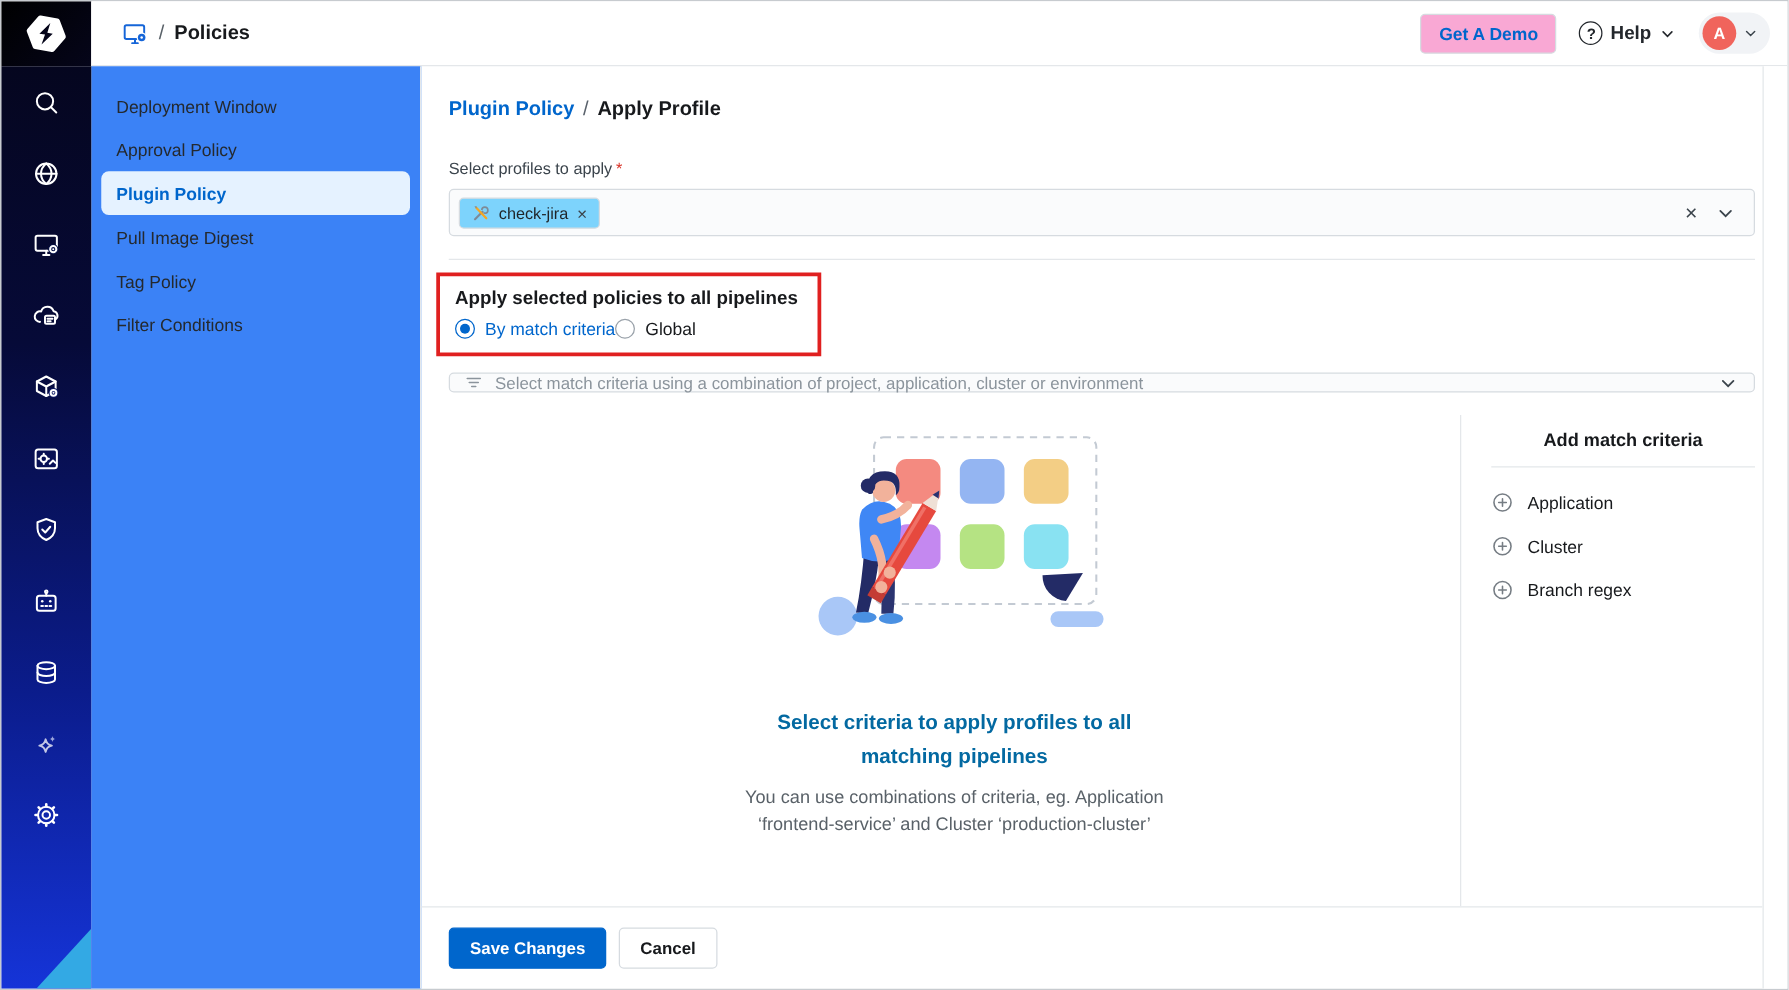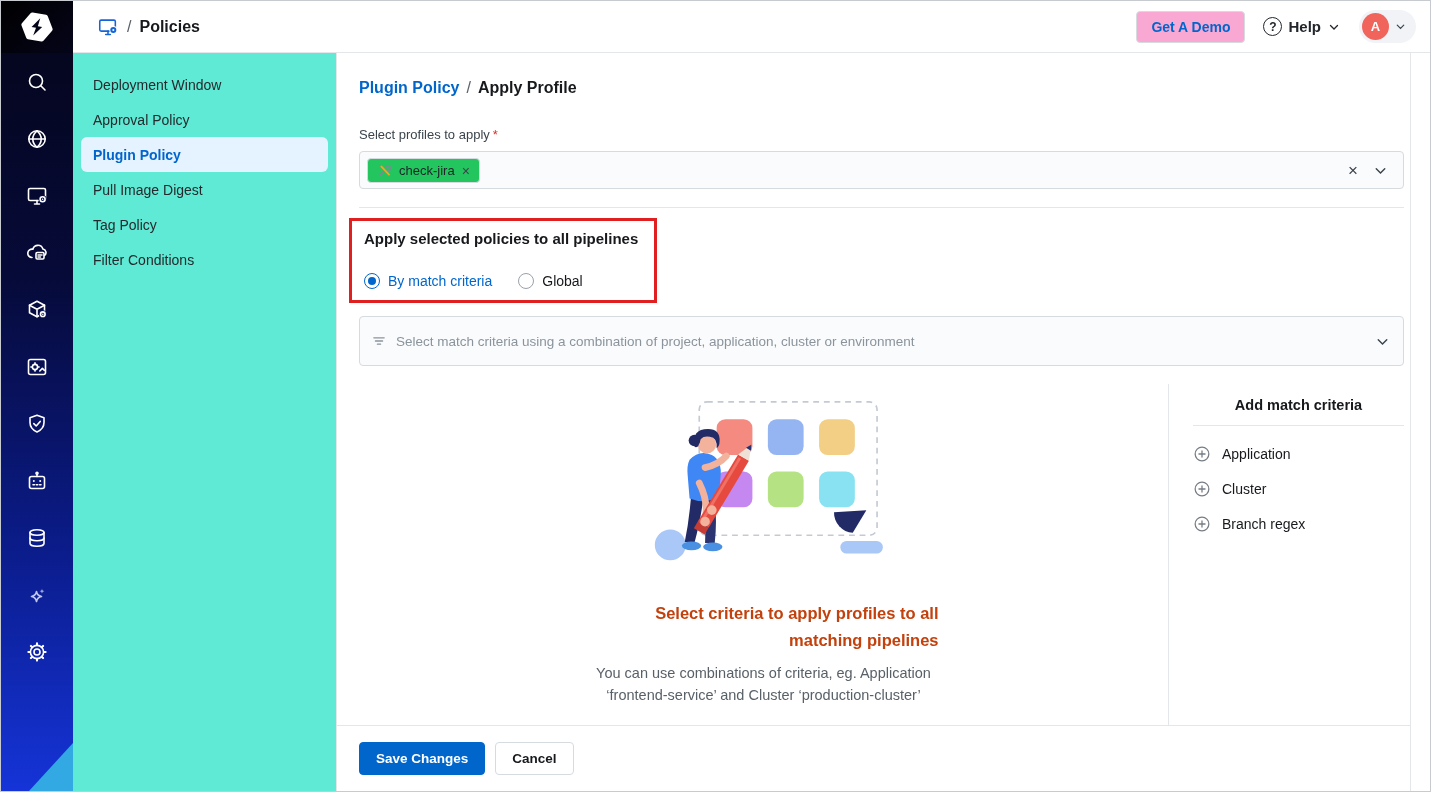--- a/index.html
+++ b/index.html
@@ -42,68 +42,68 @@
   
   .rail{grid-column:1;grid-row:2;position:relative;overflow:hidden;
         background:linear-gradient(180deg,#05061f 0%,#060a38 30%,#0b1c8c 68%,#1534d8 100%);
         display:flex;flex-direction:column;align-items:center;padding-top:16px;gap:31px;}
   .rail::after{content:"";position:absolute;right:0;bottom:0;width:44px;height:48px;
                background:#33A9E4;clip-path:polygon(100% 0,100% 100%,0 100%);}
   .rail-btn{width:26px;height:26px;display:flex;align-items:center;justify-content:center;cursor:pointer;z-index:1;}
   .rail-btn svg{stroke:#fff;fill:none;stroke-width:1.6;stroke-linecap:round;stroke-linejoin:round;}
 
   
-  .sidenav{grid-column:2;grid-row:2;background:#5eead4;border-right:1px solid var(--hairline);padding-top:14px;}
+  .sidenav{grid-column:2;grid-row:2;background:#3b82f6;border-right:1px solid var(--hairline);padding-top:14px;}
   .nav-item{height:35px;display:flex;align-items:center;padding-left:20px;font-size:14px;color:#24292e;cursor:pointer;}
   .nav-item.active{background:var(--nav-selected-bg);color:var(--accent-blue);font-weight:700;
                    border-radius:6px;margin:0 8px;padding-left:12px;}
 
   
   .main{grid-column:3;grid-row:2;display:flex;min-width:0;}
   .main-content{flex:1;display:flex;flex-direction:column;padding:0 6px 0 22px;min-width:0;}
   .gutter{width:20px;border-left:1px solid var(--hairline);background:#fff;}
 
   .page-title{margin-top:26px;font-size:16px;font-weight:700;display:flex;gap:7px;align-items:center;}
   .page-title .link{color:var(--accent-blue);cursor:pointer;}
   .page-title .sep{color:#59616B;font-weight:400;}
   .page-title .current{color:#17191c;}
 
   .field-label{margin-top:30px;font-size:13px;color:#3B444C;}
   .req{color:#D93025;margin-left:3px;}
 
   .select{margin-top:9px;border:1px solid var(--border);border-radius:4px;background:#FAFBFC;
           display:flex;align-items:center;cursor:pointer;}
   .select-profiles{height:38px;padding:0 14px 0 7px;}
-  .chip{display:inline-flex;align-items:flex-end;gap:7px;background:#22c55e;border:1px solid var(--border);
+  .chip{display:inline-flex;align-items:flex-end;gap:7px;background:#7dd3fc;border:1px solid var(--border);
         border-radius:4px;padding:4px 9px;font-size:13px;color:#1f2428;}
   .chip-x{color:#3b444c;font-size:14px;line-height:1;cursor:pointer;}
   .select-right{margin-left:auto;display:flex;align-items:center;gap:14px;}
   .clear-x{color:#3b444c;font-size:17px;line-height:1;cursor:pointer;}
 
   .hr{border:0;border-top:1px solid var(--hairline);margin-top:18px;}
   .hr-full{margin-left:-22px;margin-right:-6px;}
 
   .annotation-box{margin-top:10px;margin-left:-10px;width:fit-content;
                   border:3px solid var(--annotation-red);padding:9px 16px 11px 12px;}
   .annotation-box .scope-title{font-size:15px;font-weight:700;color:#17191c;}
-  .radio-row{display:flex;align-items:flex-start;gap:26px;margin-top:26px;}
+  .radio-row{display:flex;align-items:flex-start;margin-top:8px;}
   .radio-opt{display:flex;align-items:center;gap:8px;font-size:14px;cursor:pointer;}
   .radio-dot{width:16px;height:16px;border-radius:50%;border:1.5px solid #9AA2AA;background:#fff;
              display:inline-flex;align-items:center;justify-content:center;flex:none;}
   .radio-opt.selected .radio-dot{border-color:var(--accent-blue);}
   .radio-opt.selected .radio-dot::after{content:"";width:8px;height:8px;border-radius:50%;background:var(--accent-blue);}
   .radio-opt.selected .radio-label{color:var(--accent-blue);}
   .radio-opt .radio-label{color:#17191c;}
 
-  .select-criteria{height:50px;margin-top:13px;padding:0 12px 0 11px;gap:9px;}
+  .select-criteria{height:16px;margin-top:13px;padding:0 12px 0 11px;gap:9px;}
   .placeholder{font-size:13.5px;color:#8B949C;}
 
   .body-row{flex:1;display:flex;margin-top:18px;min-height:0;}
   .empty-area{flex:1;display:flex;flex-direction:column;align-items:center;padding-top:14px;}
-  .empty-title{margin-top:26px;font-size:16.5px;font-weight:700;color:#c2410c;text-align:right;
+  .empty-title{margin-top:42px;font-size:16.5px;font-weight:700;color:#0369a1;text-align:center;
                max-width:350px;line-height:1.62;}
   .empty-desc{margin-top:10px;font-size:14.5px;color:var(--text-soft);text-align:center;max-width:335px;line-height:1.5;}
 
   .criteria-panel{width:236px;border-left:1px solid var(--hairline);padding-left:24px;text-align:center;}
   .criteria-title{font-size:14.5px;font-weight:700;color:#17191c;padding:13px 0 12px;}
   .criteria-hr{border:0;border-top:1px solid var(--hairline);margin-right:0;}
   .criteria-list{padding-top:10px;}
   .criteria-item{height:35px;display:flex;align-items:center;gap:11px;font-size:14px;color:#17191c;cursor:pointer;}
 
   .footer{height:65px;display:flex;align-items:center;gap:10px;}

